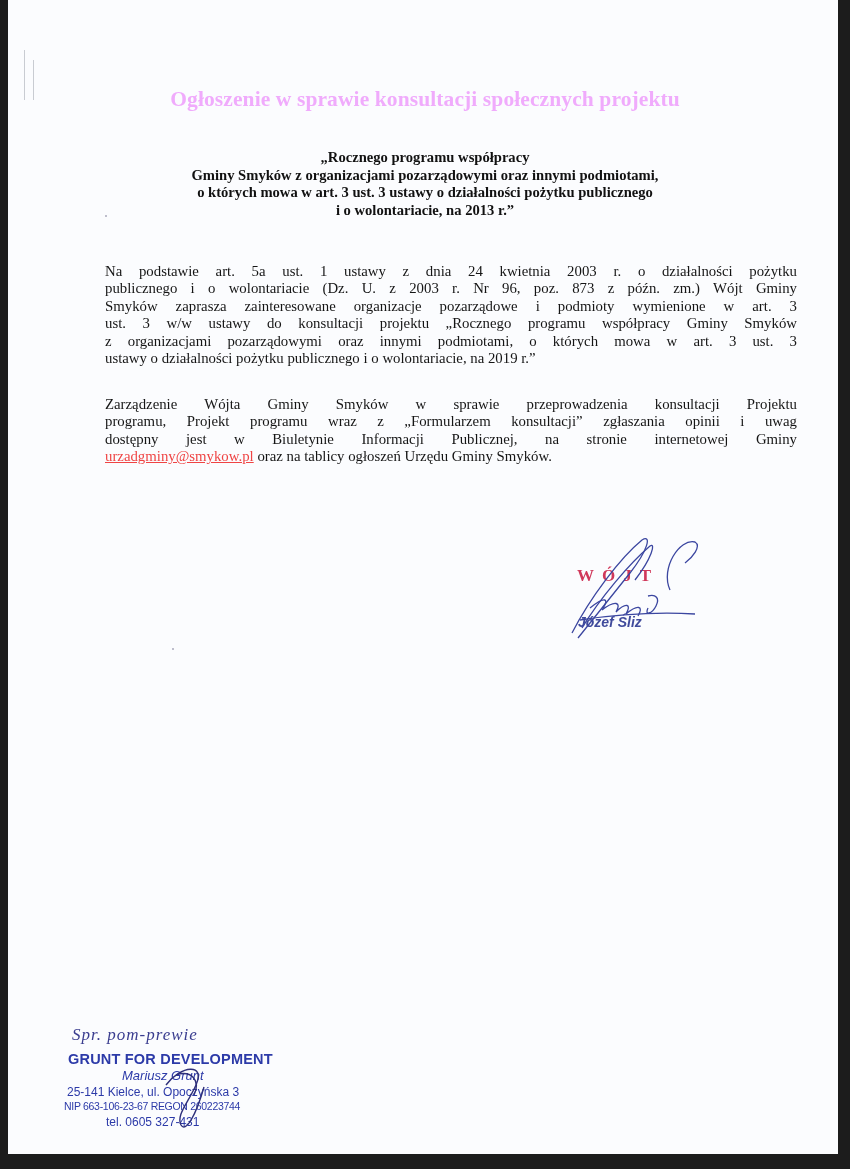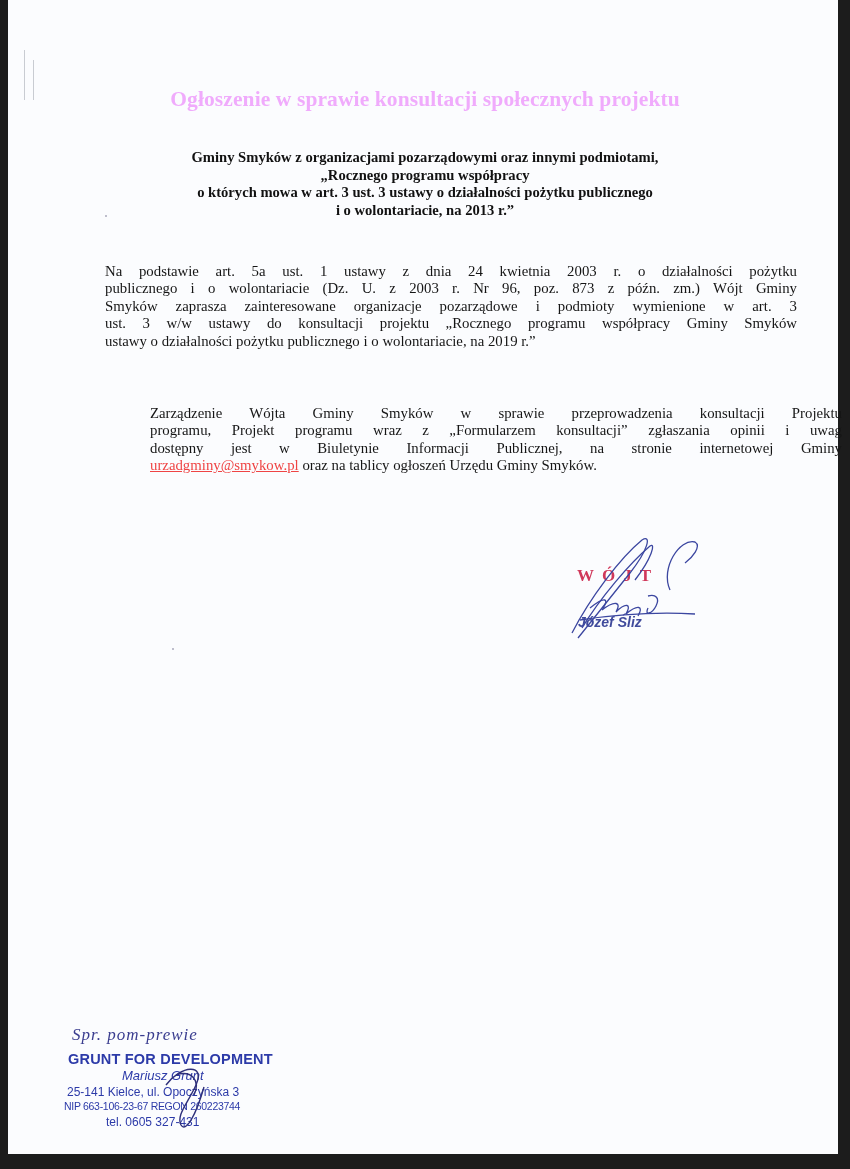--- a/index.html
+++ b/index.html
@@ -27,21 +27,21 @@
       font-size: 14.6px; font-weight: bold; color: #111; line-height: 17.5px;
     }
     .subtitle div { white-space: nowrap; }
     .para {
       position: absolute; left: 105px; width: 692px; font-size: 14.8px;
       line-height: 17.4px; color: #151515; text-align: justify;
     }
     .para div.line { text-align: justify; text-align-last: justify; white-space: nowrap; }
     .para div.line.last { text-align-last: left; }
     .p1 { top: 263px; }
-    .p2 { top: 405px; margin-left: 45px; }
+    .p2 { top: 396px; }
     .link { color: #ef4444; text-decoration: underline; }
     .stamp {
       position: absolute; left: 560px; top: 528px; width: 160px; height: 125px;
     }
     .stamp-title {
       position: absolute; left: 17px; top: 38px; font-family: "Liberation Serif", serif;
       font-weight: bold; font-size: 17px; color: #d0385a; letter-spacing: 8px;
     }
     .stamp-name {
       position: absolute; left: 18px; top: 86px; font-family: "Liberation Sans", sans-serif;
@@ -70,31 +70,32 @@
 <div class="page"></div>
 
 <div class="margin-marks">
   <span style="left:2px; top:0; height:50px;"></span>
   <span style="left:11px; top:10px; height:40px;"></span>
 </div>
 
 <h1 class="title" style="margin:0;">Ogłoszenie w sprawie konsultacji społecznych projektu</h1>
 
 <div class="subtitle">
+  <div>„Rocznego programu współpracy</div>
   <div>Gminy Smyków z organizacjami pozarządowymi oraz innymi podmiotami,</div>
-  <div>„Rocznego programu współpracy</div>
   <div>o których mowa w art. 3 ust. 3 ustawy o działalności pożytku publicznego</div>
   <div>i o wolontariacie, na 2013 r.”</div>
 </div>
 
 <div class="para p1">
   <div class="line">Na podstawie art. 5a ust. 1 ustawy z dnia 24 kwietnia 2003 r. o działalności pożytku</div>
   <div class="line">publicznego i o wolontariacie (Dz. U. z 2003 r. Nr 96, poz. 873 z późn. zm.) Wójt Gminy</div>
   <div class="line">Smyków zaprasza zainteresowane organizacje pozarządowe i podmioty wymienione w art. 3</div>
   <div class="line">ust. 3 w/w ustawy do konsultacji projektu „Rocznego programu współpracy Gminy Smyków</div>
+  <div class="line">z organizacjami pozarządowymi oraz innymi podmiotami, o których mowa w art. 3 ust. 3</div>
   <div class="line last">ustawy o działalności pożytku publicznego i o wolontariacie, na 2019 r.”</div>
 </div>
 
 <div class="para p2">
   <div class="line">Zarządzenie Wójta Gminy Smyków w sprawie przeprowadzenia konsultacji Projektu</div>
   <div class="line">programu, Projekt programu wraz z „Formularzem konsultacji” zgłaszania opinii i uwag</div>
   <div class="line">dostępny jest w Biuletynie Informacji Publicznej, na stronie internetowej Gminy</div>
   <div class="line last"><a class="link">urzadgminy@smykow.pl</a><span> oraz na tablicy ogłoszeń Urzędu Gminy Smyków.</span></div>
 </div>
 

